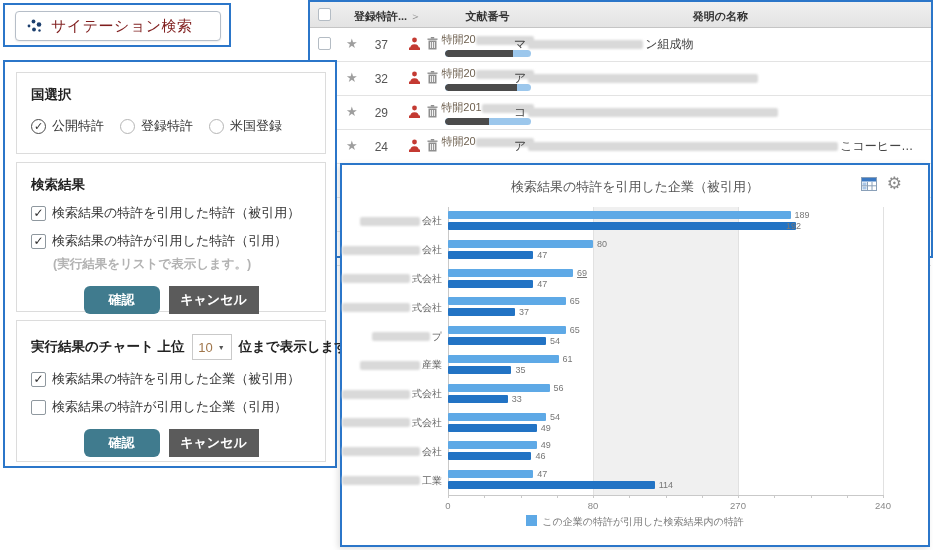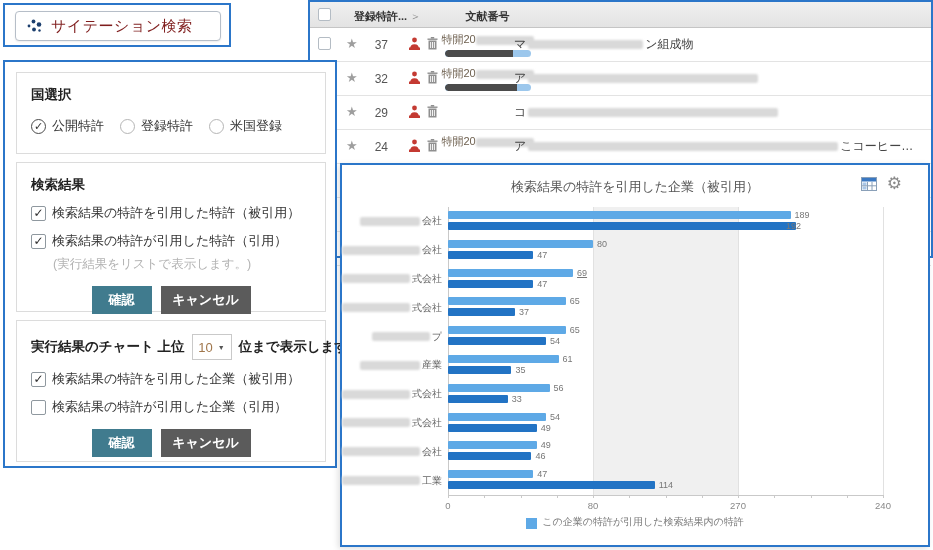--- a/index.html
+++ b/index.html
@@ -25,25 +25,25 @@
   .opts-inline{display:flex;align-items:center;gap:16px;margin-top:13px;}
   .opt{display:flex;align-items:center;gap:6px;font-size:13px;color:#333;cursor:pointer;}
   .radio{width:15px;height:15px;border:1.5px solid #b5b5b5;border-radius:50%;display:inline-flex;
          align-items:center;justify-content:center;font-size:11px;font-weight:bold;color:#333;
          box-sizing:border-box;background:#fff;flex:0 0 auto;}
   .radio.checked{border-color:#4a4a4a;}
   .cbx{width:15px;height:15px;border:1px solid #8f989f;border-radius:2px;display:inline-flex;
        align-items:center;justify-content:center;font-size:12px;font-weight:bold;color:#2b2b2b;
        box-sizing:border-box;background:#fff;flex:0 0 auto;}
   .cb-col .opt{margin-top:10px;}
-  .note{margin:6px 0 0 22px;font-size:12.5px;color:#b3b3b3;}
+  .note{margin:6px 0 0 22px;font-size:12.5px;color:#b3b3b3;font-weight:bold;}
   .btn-row{display:flex;justify-content:center;gap:9px;margin-top:13px;}
   .btn{height:28px;display:flex;align-items:center;justify-content:center;color:#fff;
        font-size:13px;font-weight:bold;cursor:pointer;user-select:none;}
-  .btn-confirm{width:60px;background:#407b8e;}
+  .btn-confirm{width:76px;background:#407b8e;border-radius:6px;}
   .btn-cancel{width:90px;background:#5b5b5b;}
   .sec3-title{font-size:13.5px;font-weight:bold;color:#222;white-space:nowrap;display:flex;
               align-items:center;gap:7px;}
   .dd{width:38px;height:24px;border:1px solid #c9c9c9;display:inline-flex;align-items:center;
       justify-content:center;gap:5px;font-weight:normal;cursor:pointer;background:#fff;flex:0 0 auto;}
   .dd-val{font-size:13px;color:#a0764b;}
   .dd-caret{font-size:7px;color:#555;}
 
   
   #table-panel{left:308px;top:0;width:625px;height:258px;z-index:10;}
@@ -78,21 +78,21 @@
   .grid{position:absolute;width:1px;background:#e1e1e1;}
   .grid.axisl{background:#c9c9c9;}
   .axisb{position:absolute;height:1px;background:#c9c9c9;}
   .tickm{position:absolute;width:1px;height:3px;background:#c9c9c9;}
   .ticklab{position:absolute;transform:translateX(-50%);font-size:9.5px;color:#888;}
   .clabel{position:absolute;left:0;width:100px;height:28.8px;display:flex;align-items:center;
           justify-content:flex-end;gap:2px;font-size:10px;color:#666;white-space:nowrap;}
   .bar{position:absolute;height:8px;border-radius:1px;cursor:pointer;}
   .vlabel{position:absolute;font-size:9px;color:#777;line-height:9px;}
   #legend{position:absolute;left:0;right:0;top:350px;display:flex;justify-content:center;gap:16px;}
-  .leg-item{display:flex;align-items:flex-end;gap:5px;font-size:10px;color:#777;cursor:pointer;}
+  .leg-item{display:flex;align-items:flex-start;gap:5px;font-size:10px;color:#777;cursor:pointer;}
   .leg-sq{width:11px;height:11px;flex:0 0 auto;}
 </style>
 </head>
 <body>
 
 <div class="panel" id="citation-box">
   <div class="cite-btn">
     <svg width="17" height="16" viewBox="0 0 17 16">
       <circle cx="3" cy="8" r="1.4" fill="#1c3f6e"></circle>
       <circle cx="7.5" cy="3.5" r="1.9" fill="#1c3f6e"></circle>
@@ -168,20 +168,21 @@
     </div>
   </div>
 </div>
 
 <div class="panel" id="table-panel">
   <div class="thead">
     <span class="cb"></span>
     <span class="hlab" style="left:44px">登録特許...</span>
     <span class="hlab" style="left:100px;color:#888;font-weight:normal">＞</span>
     <span class="hlab" style="left:130px;width:95px;text-align:center">文献番号</span>
+    <span class="hlab" style="left:204px;width:413px;text-align:center">発明の名称</span>
   </div>
   <div id="table-body">
       <div class="trow">
         <span class="cb"></span>
         <span class="star">★</span>
         <span class="cnt">37</span>
         <svg class="rowicon" style="left:99px" width="11" height="13" viewBox="0 0 11 13">
           <circle cx="5.5" cy="3" r="2.4" fill="#c43a32"></circle>
           <path d="M1 12 Q1 7.2 5.5 7.2 Q10 7.2 10 12 Z" fill="#c43a32"></path>
           <rect x="0" y="10.5" width="11" height="2.5" fill="#c43a32"></rect>
@@ -244,20 +245,26 @@
           <rect x="0" y="10.5" width="11" height="2.5" fill="#c43a32"></rect>
         </svg>
         <svg class="rowicon" style="left:117px" width="11" height="13" viewBox="0 0 11 13">
           <rect x="1.5" y="3.5" width="8" height="9" fill="#8f8f8f"></rect>
           <rect x="0.5" y="1.5" width="10" height="1.4" fill="#8f8f8f"></rect>
           <rect x="3.8" y="0" width="3.4" height="1.6" fill="#8f8f8f"></rect>
           <line x1="3.6" y1="5" x2="3.6" y2="11" stroke="#fff" stroke-width="0.9"></line>
           <line x1="5.5" y1="5" x2="5.5" y2="11" stroke="#fff" stroke-width="0.9"></line>
           <line x1="7.4" y1="5" x2="7.4" y2="11" stroke="#fff" stroke-width="0.9"></line>
         </svg>
+        <div class="doc">
+          <div class="docnum">特開201<span class="blur" style="width: 52px;"></span></div>
+          <div class="pill">
+            <div class="pill-dark" style="width: 52%;"></div>
+          </div>
+        </div>
         <div class="name">
           <span>コ</span>
           <span class="blur" style="width: 250px;"></span>
         </div>
       </div>
       <div class="trow">
         <span class="cb"></span>
         <span class="star">★</span>
         <span class="cnt">24</span>
         <svg class="rowicon" style="left:99px" width="11" height="13" viewBox="0 0 11 13">

